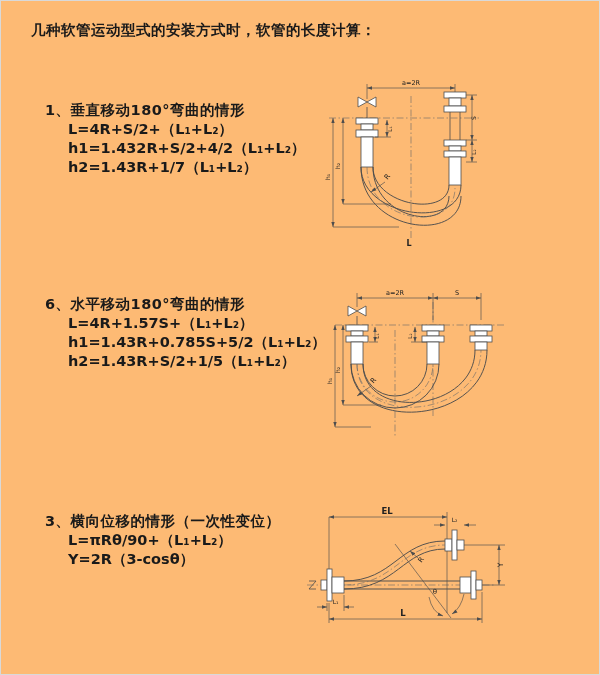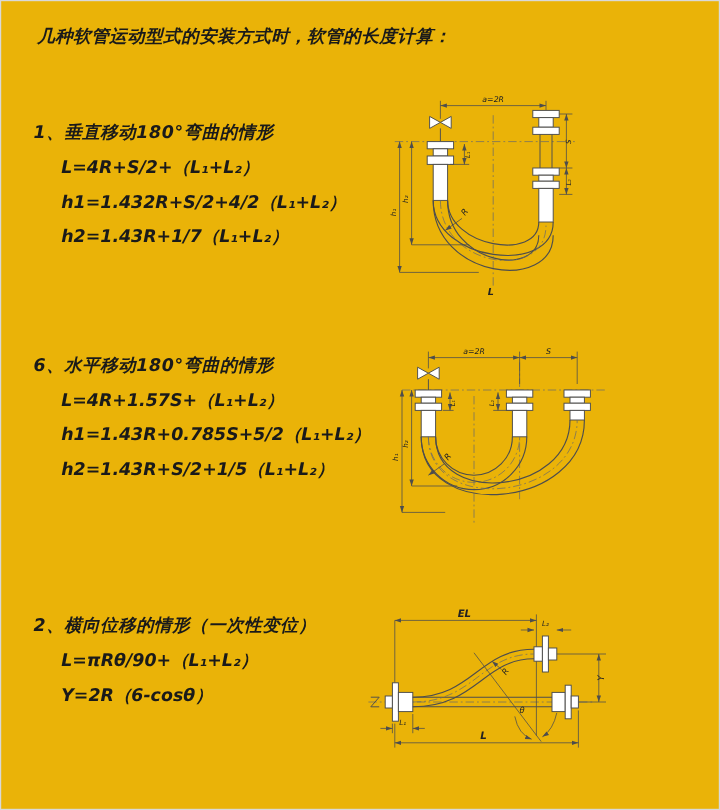--- a/index.html
+++ b/index.html
@@ -1,30 +1,29 @@
 <!DOCTYPE html>
 <html><head>
 <meta charset="utf-8">
 <style>
   html,body { margin:0; padding:0; background:#f2f2f2; }
   .page {
     position:relative; width:600px; height:675px; margin:0 auto;
-    background:#eab308; border:1px solid #d9d9d9; box-sizing:border-box;
+    background:#fdba74; border:1px solid #d9d9d9; box-sizing:border-box;
     font-family:"DejaVu Sans","Liberation Sans",sans-serif; color:#1a1a1a;
     overflow:hidden;
-    font-style:italic;
   }
   .title {
     position:absolute; left:30px; top:20px;
     font-size:14.5px; font-weight:700; letter-spacing:.5px;
   }
-  .section { position:absolute; left:27px; }
+  .section { position:absolute; left:44px; }
   .heading { font-size:14.5px; font-weight:700; letter-spacing:.5px; }
   .formula {
-    font-size:14.5px; font-weight:700; padding-left:23px; margin-top:10px;
+    font-size:14.5px; font-weight:700; padding-left:23px; 
     height:19px; white-space:nowrap;
   }
   .diag { position:absolute; }
   svg text { font-family:"DejaVu Sans","Liberation Sans",sans-serif; fill:#222; }
   .ln  { stroke:#4d4d4d; stroke-width:.8; fill:none; }
   .thk { stroke:#4d4d4d; stroke-width:.95; fill:none; }
   .cl  { stroke:#6a6a6a; stroke-width:.6; fill:none; stroke-dasharray:7 2.5 1.5 2.5; }
   .fit { stroke:#4d4d4d; stroke-width:.8; fill:#ffffff; }
   .dim { stroke:#4d4d4d; stroke-width:.65; fill:none; }
 </style>
@@ -43,23 +42,23 @@
   </div>
 
   <div class="section" style="top:294px">
     <div class="heading">6、水平移动180°弯曲的情形</div>
     <div class="formula">L=4R+1.57S+（L₁+L₂）</div>
     <div class="formula">h1=1.43R+0.785S+5/2（L₁+L₂）</div>
     <div class="formula">h2=1.43R+S/2+1/5（L₁+L₂）</div>
   </div>
 
   <div class="section" style="top:511px">
-    <div class="heading">2、横向位移的情形（一次性变位）</div>
+    <div class="heading">3、横向位移的情形（一次性变位）</div>
     <div class="formula">L=πRθ/90+（L₁+L₂）</div>
-    <div class="formula">Y=2R（6-cosθ）</div>
+    <div class="formula">Y=2R（3-cosθ）</div>
   </div>
 
   <svg class="diag" style="left:306px; top:73px" width="282" height="186" viewBox="0 0 282 186">
     <defs>
       <marker id="ar1" viewBox="0 0 10 8" markerWidth="9" markerHeight="7" refX="9.5" refY="4" orient="auto-start-reverse">
         <path d="M0,0.8 L9.5,4 L0,7.2 Z" fill="#4d4d4d"></path>
       </marker>
       <pattern id="br1" patternUnits="userSpaceOnUse" width="3" height="3">
         <path d="M0,0 L3,3 M3,0 L0,3" stroke="#8a8a8a" stroke-width="0.45"></path>
       </pattern>

